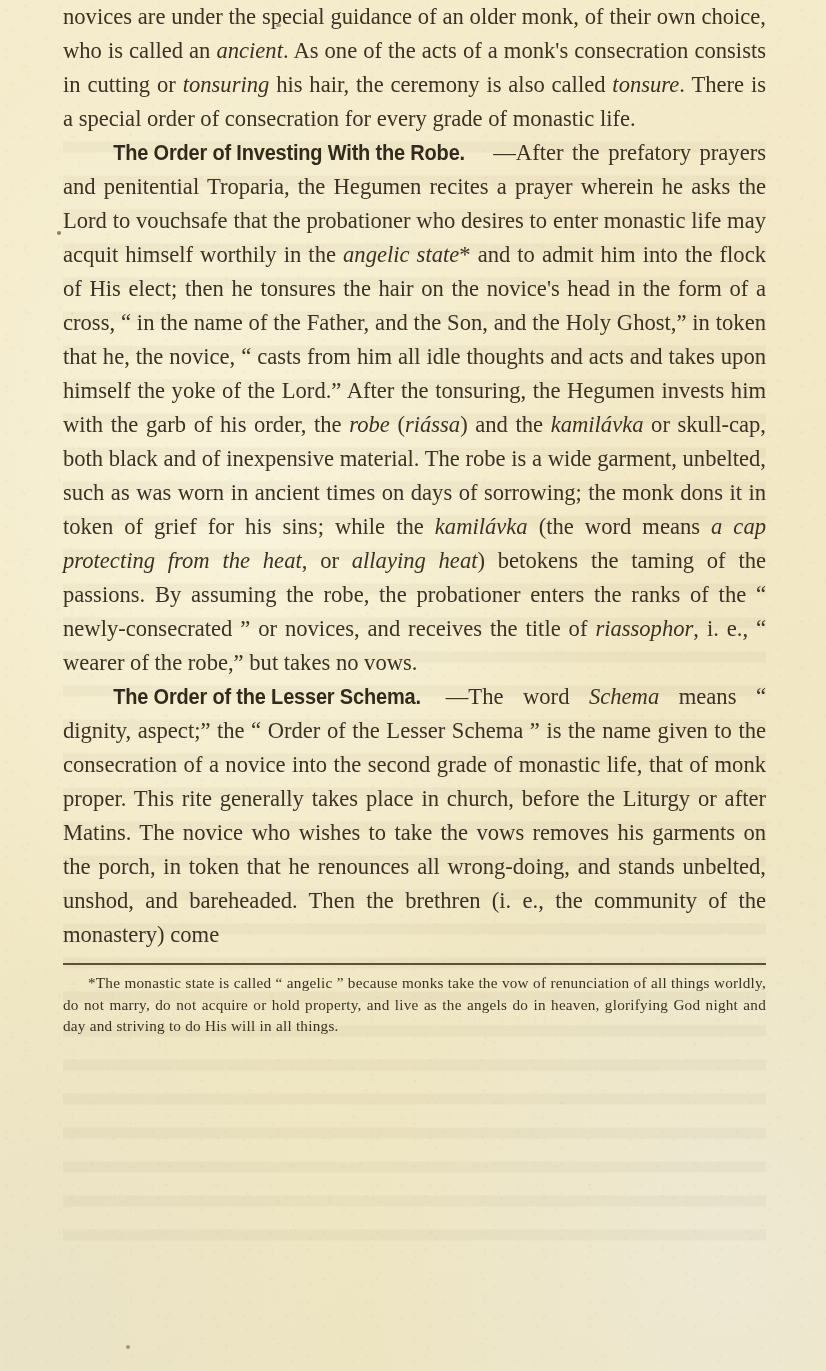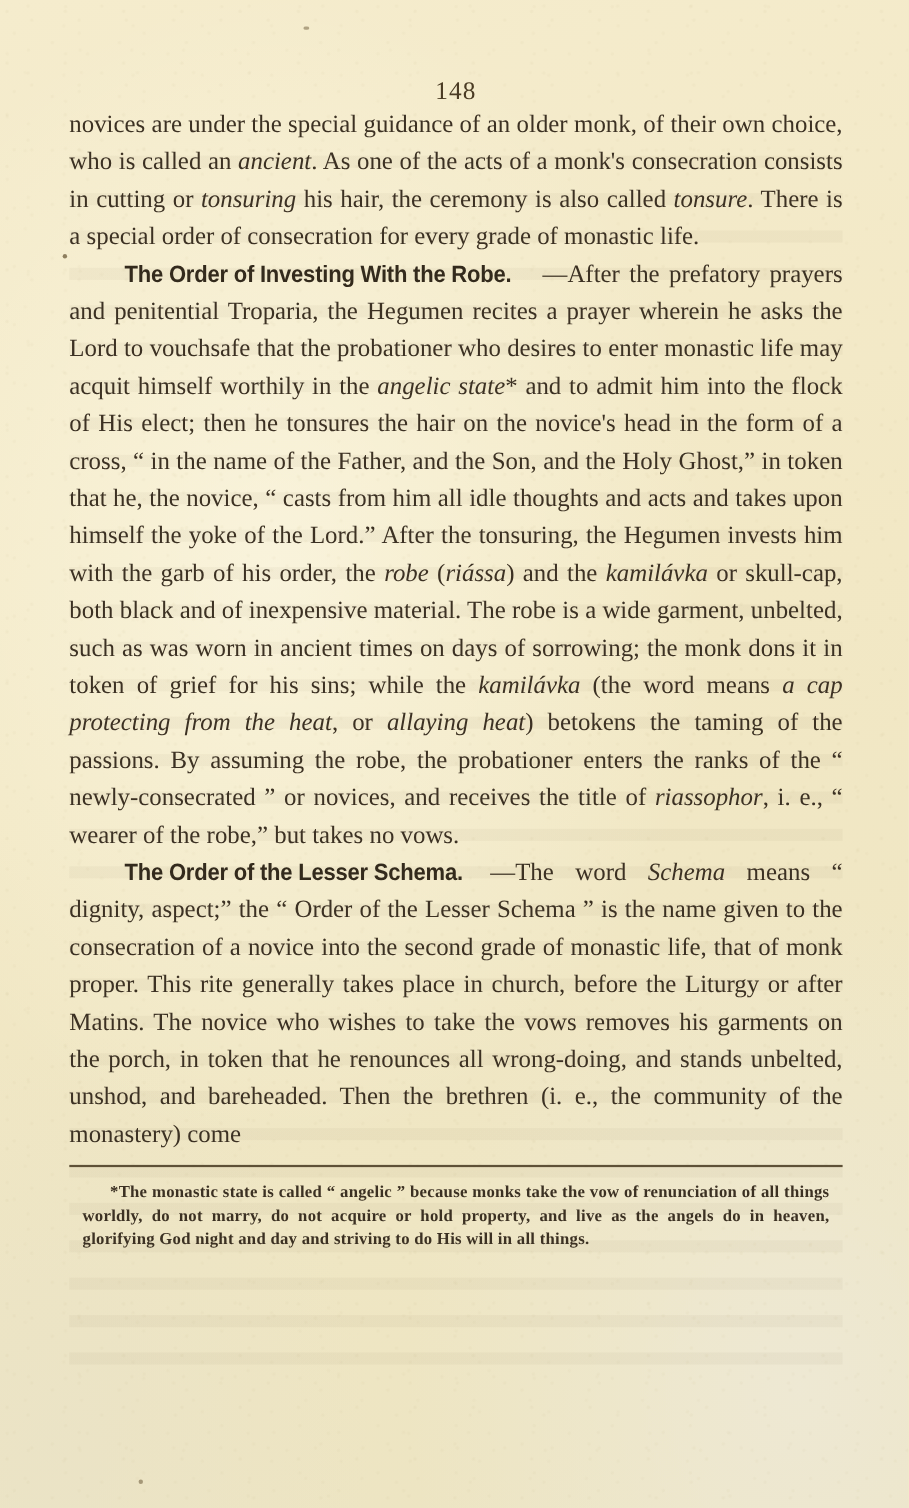--- a/index.html
+++ b/index.html
@@ -122,23 +122,22 @@
     opacity: 0.88;
   }
 
   .footnote {
     font-size: 15.2px;
     line-height: 21.5px;
     color: #3c3123;
     text-align: justify;
     text-justify: inter-word;
     text-indent: 25px;
-    margin: 12px;
+    margin: 0;
     letter-spacing: 0.25px;
-    font-weight: bold;
   }
 
   .stray-mark {
     position: absolute;
     left: 57px;
     top: 231px;
     width: 4px;
     height: 4px;
     background: #6b5a3a;
     border-radius: 50%;
@@ -170,21 +169,20 @@
 
 <div id="page">
 
   <div id="grain"></div>
   <div id="bleed"></div>
 
   <div class="stray-mark-2"></div>
 
   <div id="content">
 
-    <div class="folio">148</div>
 
     <p class="body-text" id="para-intro"><span>novices are under the special guidance of an older monk, of their own choice, who is called an </span><span class="it">ancient</span><span>. As one of the acts of a monk's consecration consists in cutting or </span><span class="it">tonsuring</span><span> his hair, the ceremony is also called </span><span class="it">tonsure</span><span>. There is a special order of consecration for every grade of monastic life.</span></p>
 
     <p class="body-text para-indent"><span class="runin-head">The Order of Investing With the Robe.</span><span>—</span><span>After the prefatory prayers and penitential Troparia, the Hegumen recites a prayer wherein he asks the Lord to vouchsafe that the probationer who desires to enter monastic life may acquit himself worthily in the </span><span class="it">angelic state</span><span>*</span><span> and to admit him into the flock of His elect; then he tonsures the hair on the novice's head in the form of a cross, “ in the name of the Father, and the Son, and the Holy Ghost,” in token that he, the novice, “ casts from him all idle thoughts and acts and takes upon himself the yoke of the Lord.” After the tonsuring, the Hegumen invests him with the garb of his order, the </span><span class="it">robe</span><span> (</span><span class="it">riássa</span><span>) and the </span><span class="it">kamilávka</span><span> or skull-cap, both black and of inexpensive material. The robe is a wide garment, unbelted, such as was worn in ancient times on days of sorrowing; the monk dons it in token of grief for his sins; while the </span><span class="it">kamilávka</span><span> (the word means </span><span class="it">a cap protecting from the heat</span><span>, or </span><span class="it">allaying heat</span><span>) betokens the taming of the passions. By assuming the robe, the probationer enters the ranks of the “ newly-consecrated ” or novices, and receives the title of </span><span class="it">riassophor</span><span>, i. e., “ wearer of the robe,” but takes no vows.</span></p>
 
     <p class="body-text para-indent"><span class="runin-head">The Order of the Lesser Schema.</span><span>—</span><span>The word </span><span class="it">Schema</span><span> means “ dignity, aspect;” the “ Order of the Lesser Schema ” is the name given to the consecration of a novice into the second grade of monastic life, that of monk proper. This rite generally takes place in church, before the Liturgy or after Matins. The novice who wishes to take the vows removes his garments on the porch, in token that he renounces all wrong-doing, and stands unbelted, unshod, and bareheaded. Then the brethren (i. e., the community of the monastery) come</span></p>
 
     <hr class="fn-rule">
 
     <p class="footnote">*The monastic state is called “ angelic ” because monks take the vow of renunciation of all things worldly, do not marry, do not acquire or hold property, and live as the angels do in heaven, glorifying God night and day and striving to do His will in all things.</p>

